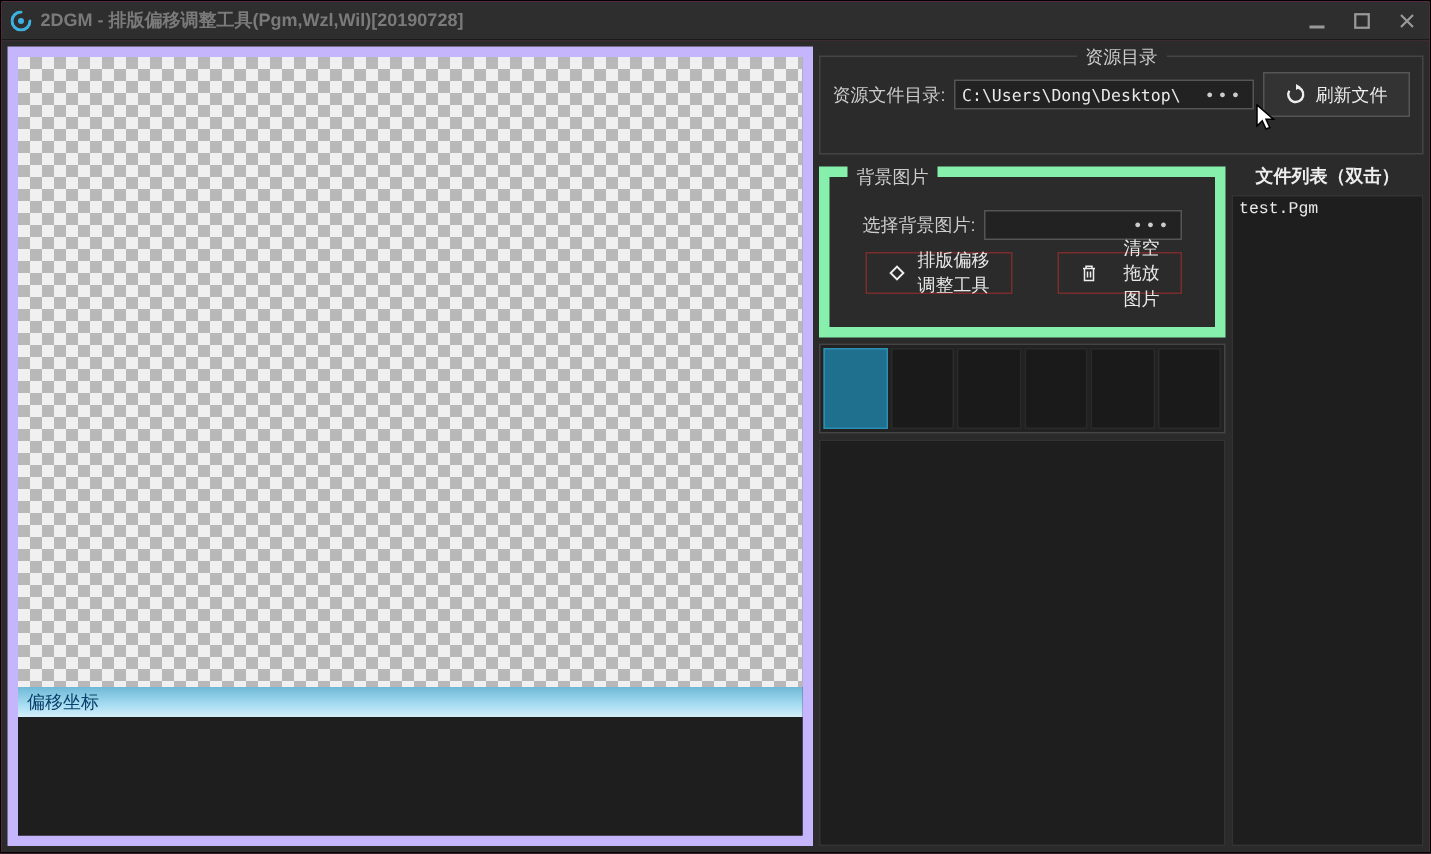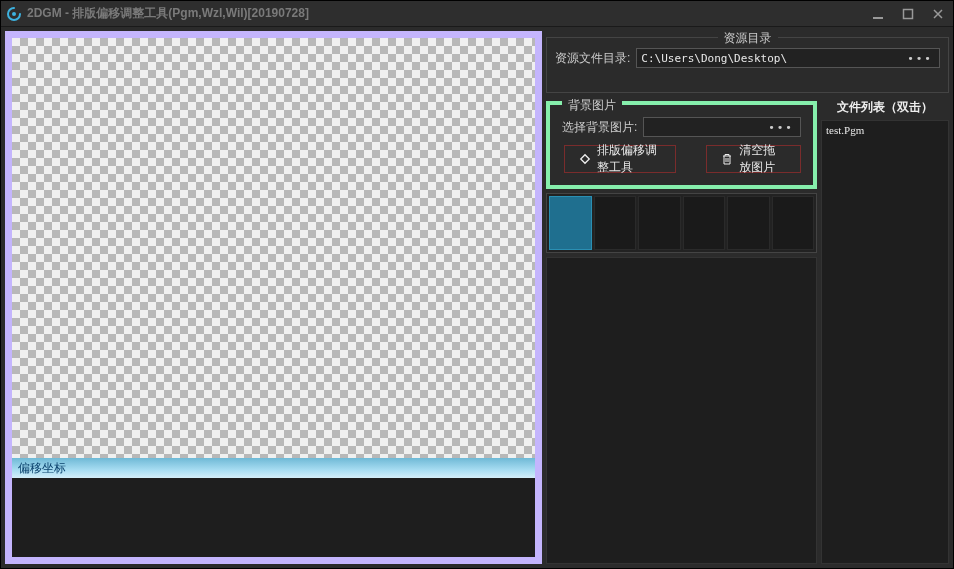--- a/index.html
+++ b/index.html
@@ -41,36 +41,36 @@
   .row .label { white-space: nowrap; }
   
   .path-input { flex: 1; display: flex; align-items: center; background: #222; border: 1px solid #555; height: 20px; padding: 0 4px; color: #e8e8e8; font-family: Consolas, monospace; font-size: 11px; justify-content: space-between; }
   .path-input .dots { letter-spacing: 2px; cursor: pointer; padding: 0 2px; color: #ccc; }
   
   .refresh-btn { display: flex; align-items: center; gap: 6px; background: #333; border: 1px solid #555; height: 30px; padding: 0 14px; cursor: pointer; color: #eee; }
   
   .right-flex { display: flex; gap: 4px; flex: 1; min-height: 0; }
   .mid-col { flex: 1; display: flex; flex-direction: column; gap: 4px; min-width: 0; }
   
-  .bg-group { border: 4px solid #86efac; padding: 12px; position: relative; margin-top: 6px; }
+  .bg-group { border: 7px solid #86efac; padding: 22px; position: relative; margin-top: 6px; text-align: right; }
   .bg-group .legend { position: absolute; top: -8px; left: 12px; background: #2b2b2b; padding: 0 6px; }
   
   .btn-red { display: inline-flex; align-items: center; gap: 6px; border: 1px solid #7a2c2c; background: #2b2b2b; color: #e8e8e8; height: 28px; padding: 0 14px; cursor: pointer; }
   .btn-row { display: flex; gap: 30px; margin-top: 8px; margin-left: 2px; }
   
   .thumb-strip { border: 1px solid #444; background: #222; height: 60px; display: flex; gap: 2px; padding: 2px; }
   .thumb { width: 56px; height: 100%; border: 1px solid #335; }
   .thumb.active { background: #1f6f8f; border: 1px solid #2a8fb3; }
   .thumb.empty { background: #1a1a1a; border: 1px solid #2a2a2a; }
   
   .mid-fill { flex: 1; border: 1px solid #333; background: #1e1e1e; }
   
   .file-col { width: 128px; display: flex; flex-direction: column; }
   .file-header { text-align: center; padding: 4px 0; font-weight: bold; color: #eee; }
-  .file-list { flex: 1; background: #1e1e1e; border: 1px solid #333; padding: 2px 4px; color: #e8e8e8; font-family: Liberation Serif, serif; font-size: 11px; }
+  .file-list { flex: 1; background: #1e1e1e; border: 1px solid #333; padding: 2px 4px; color: #e8e8e8; font-family: Liberation Mono, monospace; font-size: 11px; }
   .file-item { padding: 1px 0; cursor: pointer; }
 
   .cursor-overlay { position: absolute; pointer-events: none; z-index: 999; }
   
   svg { display: block; }
 </style>
 </head>
 <body>
 
 <div class="window">
@@ -116,20 +116,35 @@
 
     <div class="right-area">
 
       <div class="fieldset" style="padding:10px 8px 24px 8px;">
         <span class="legend">资源目录</span>
         <div class="row">
           <span class="label">资源文件目录:</span>
           <div class="path-input">
             <span>C:\Users\Dong\Desktop\</span>
             <span class="dots">•••</span>
+          </div>
+          <div class="refresh-btn" style="position:relative;">
+            <span>
+              <svg width="14" height="14" viewBox="0 0 14 14">
+                  <path d="M7 2 A5 5 0 1 1 2.5 4.5" fill="none" stroke="#eee" stroke-width="1.6"></path>
+                  <path d="M7 0 L7 4 L10.2 2 Z" fill="#eee"></path>
+                </svg>
+            </span>
+            <span>刷新文件</span>
+
+            <span class="cursor-overlay" style="left:-6px; top:20px;">
+              <svg width="16" height="20" viewBox="0 0 16 20">
+                  <path d="M1 1 L1 15 L4.5 11.5 L7 17 L9.5 16 L7 10.5 L12 10.5 Z" fill="#fff" stroke="#000" stroke-width="1"></path>
+                </svg>
+            </span>
           </div>
         </div>
       </div>
 
       <div class="right-flex">
 
         <div class="mid-col">
 
           <div class="bg-group">
             <span class="legend">背景图片</span>

